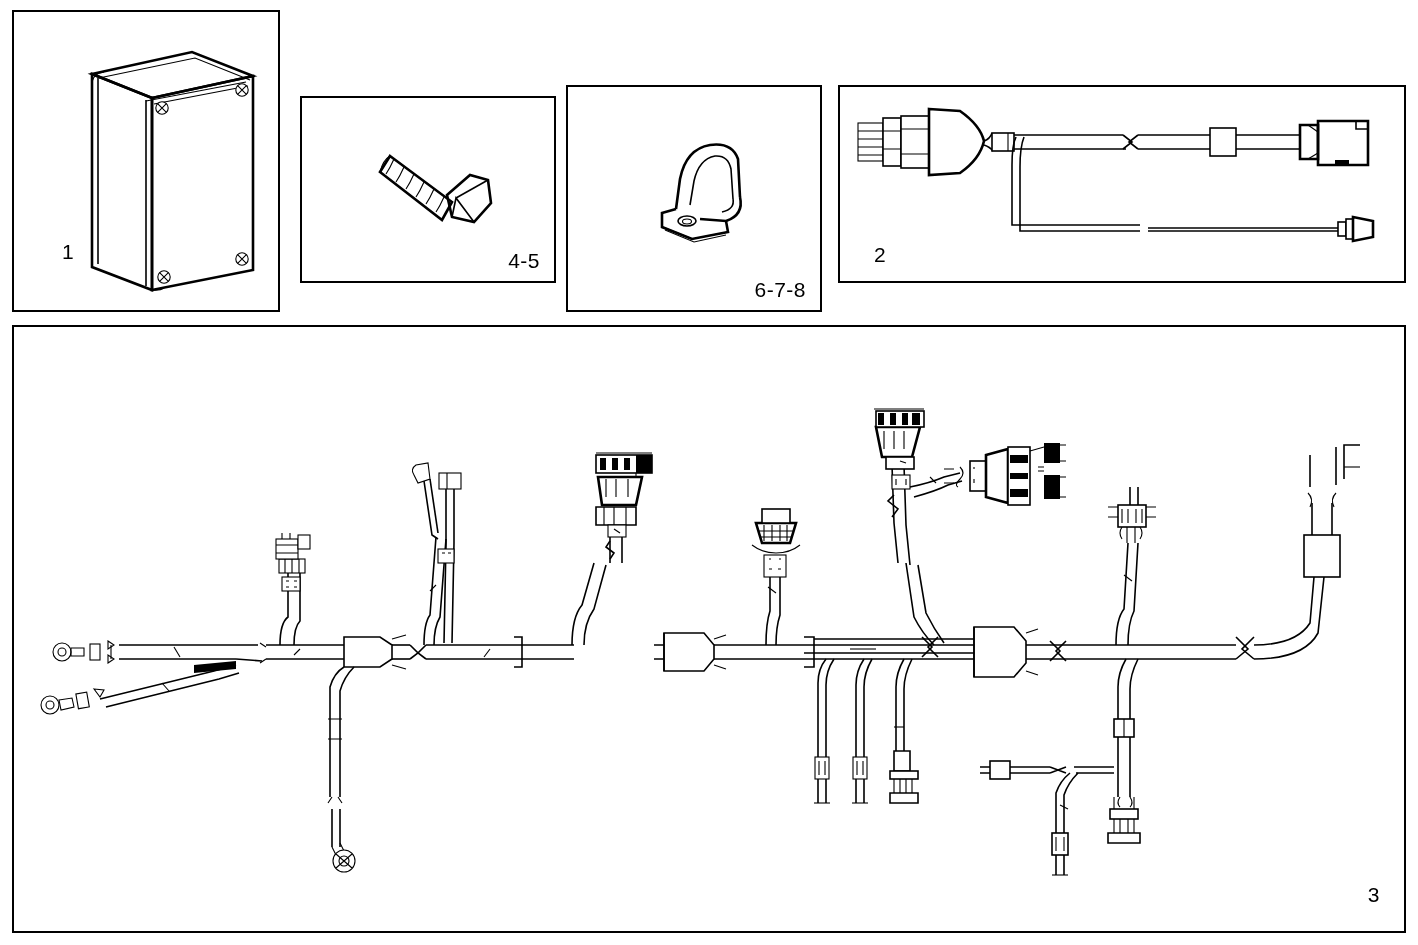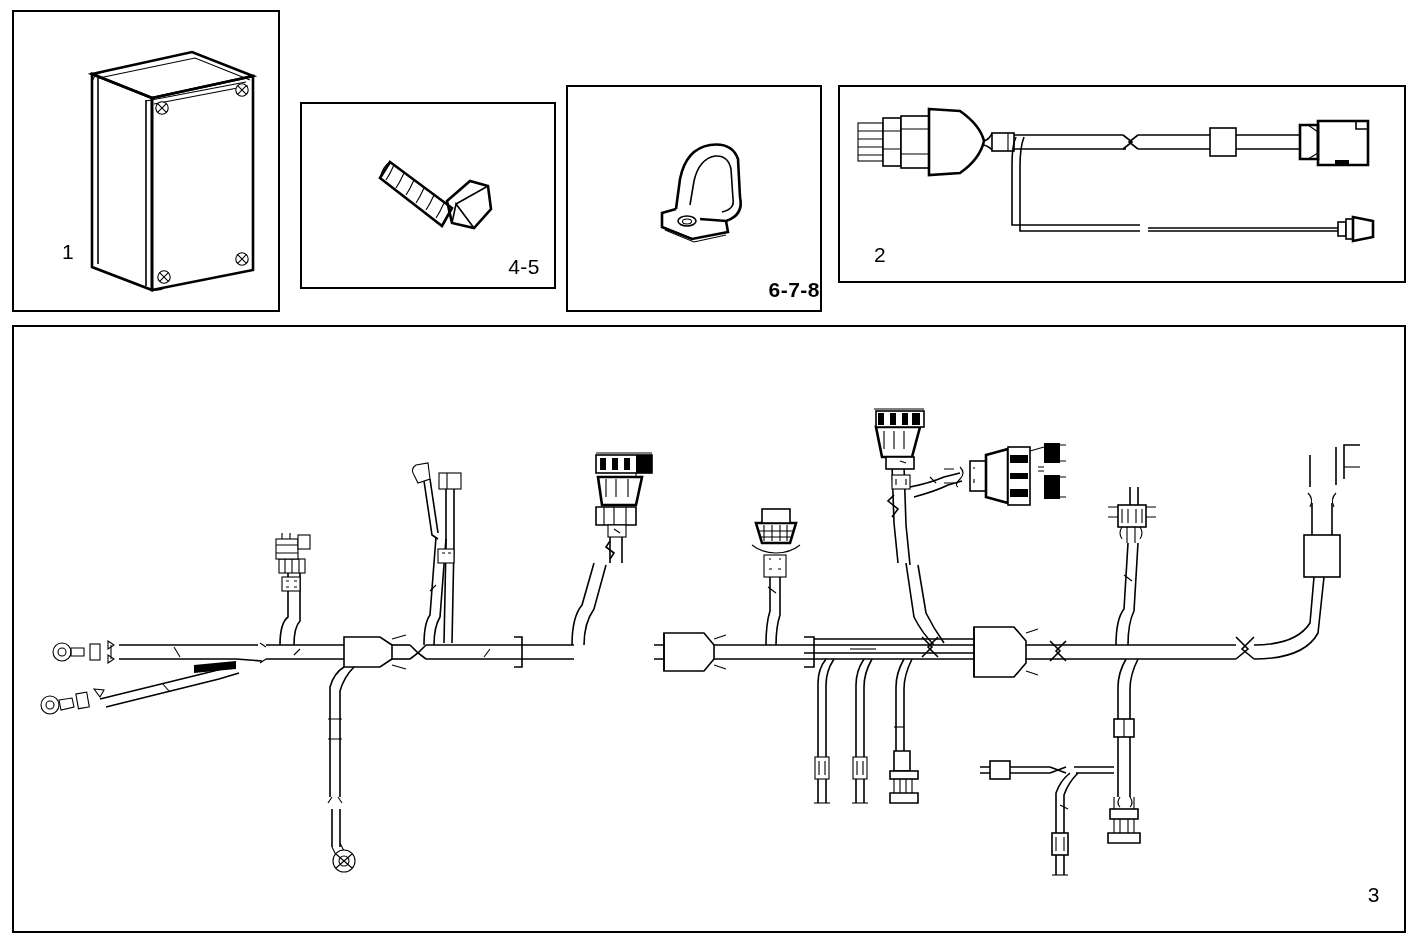--- a/index.html
+++ b/index.html
@@ -50,21 +50,21 @@
       <path class="ln-t" d="M 145.6 260.6 L 154.4 269.4 M 154.4 260.6 L 145.6 269.4"></path>
     </g>
     <g>
       <circle class="wh-t" cx="228" cy="247" r="6.2"></circle>
       <path class="ln-t" d="M 223.6 242.6 L 232.4 251.4 M 232.4 242.6 L 223.6 251.4"></path>
     </g>
   </svg>
   <div class="panel-label" style="left:48px;top:228px;">1</div>
 </div>
 
-<div class="panel" style="left:300px;top:102px;width:256px;height:187px;">
+<div class="panel" style="left:300px;top:96px;width:256px;height:187px;">
   <svg width="252" height="223" viewBox="0 0 252 223">
 
     <path class="ln-h" d="M 88 58 L 150 104 L 140 122 L 78 74 Z"></path>
 
     <path class="ln-h" d="M 145 97 L 168 77 L 186 82 L 189 105 L 172 124 L 150 119 Z"></path>
     <path class="ln" d="M 150 119 L 154 100 L 172 124"></path>
     <path class="ln" d="M 154 100 L 186 82"></path>
 
     <path class="ln-t" d="M 92 61 Q 88 70 84 76"></path>
     <path class="ln-t" d="M 102 69 Q 98 78 94 84"></path>
@@ -90,21 +90,21 @@
     <path class="ln-h" d="M 108 122 L 94 126 L 94 140 L 124 152 L 160 145 L 158 134"></path>
     <path class="ln" d="M 94 140 L 124 152"></path>
     <path class="ln-t" d="M 97 143 L 126 155 L 158 148"></path>
     <path class="ln-t" d="M 124 152 L 160 145"></path>
 
     <g>
       <ellipse class="wh" cx="119" cy="134" rx="9" ry="5"></ellipse>
       <ellipse class="ln-t" cx="119" cy="134.5" rx="4.5" ry="2.5"></ellipse>
     </g>
   </svg>
-  <div class="panel-label" style="right:0;bottom:8px;font-weight:bold;">6-7-8</div>
+  <div class="panel-label" style="right:14px;bottom:8px;">6-7-8</div>
 </div>
 
 <div class="panel" style="left:838px;top:85px;width:568px;height:198px;">
   <svg width="564" height="194" viewBox="0 0 564 194">
 
     <g>
       <rect class="wh-t" x="18" y="36" width="25" height="38"></rect>
       <path class="ln-t" d="M 18 44 L 43 44 M 18 52 L 43 52 M 18 60 L 43 60 M 18 68 L 43 68"></path>
       <rect class="wh" x="43" y="31" width="18" height="48"></rect>
       <path class="ln-t" d="M 43 44 L 61 44 M 43 62 L 61 62"></path>

